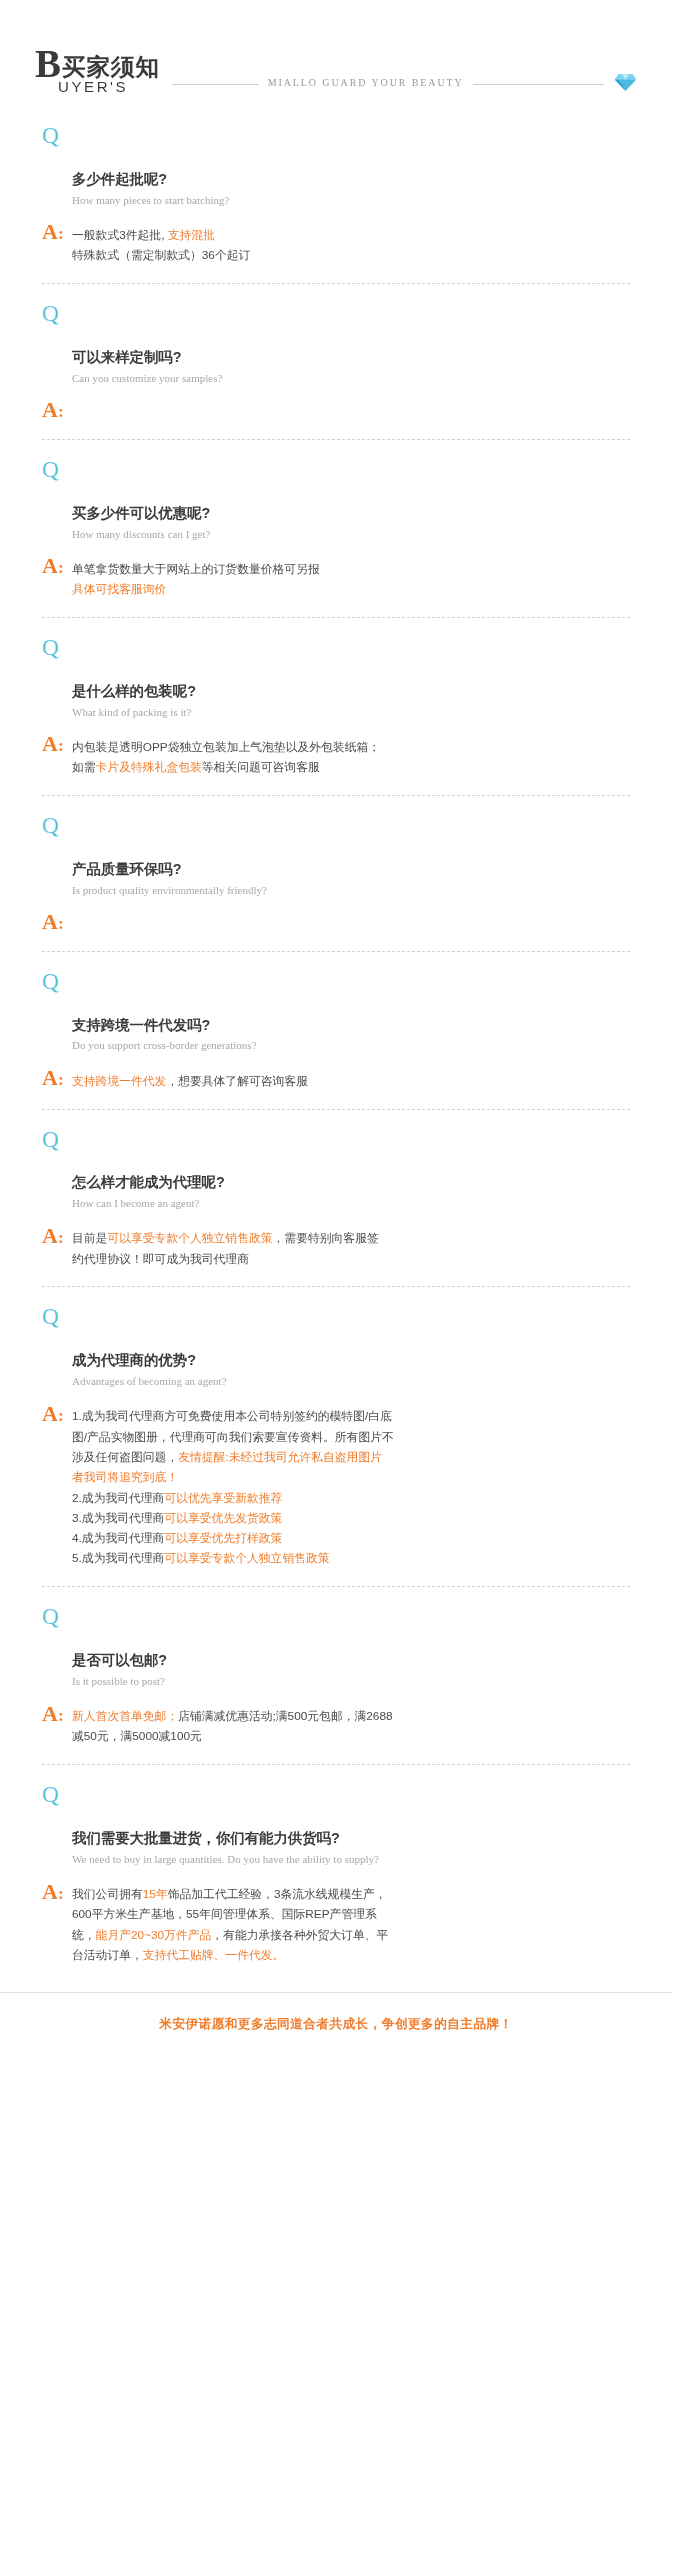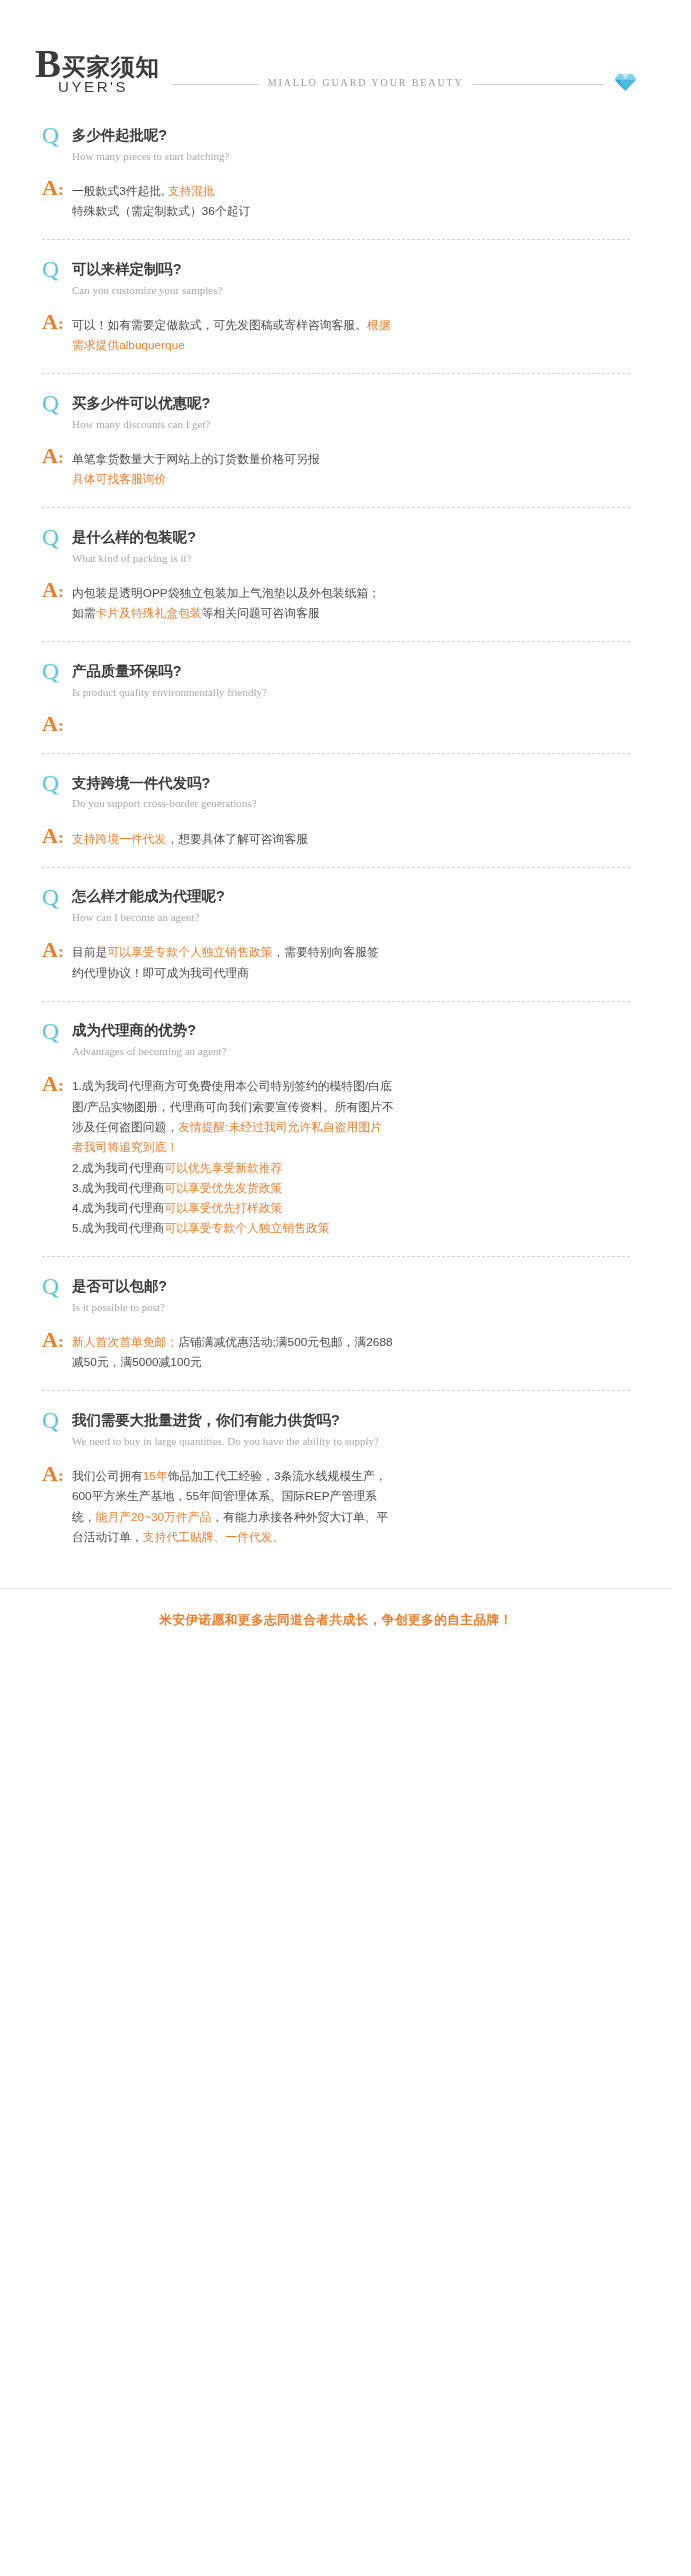--- a/index.html
+++ b/index.html
@@ -101,21 +101,21 @@
     width: 30px;
     flex: 0 0 30px;
     font-family: "Liberation Serif", serif;
     font-size: 23.6px;
     line-height: 1;
     font-weight: normal;
   }
   .mark.q { color: #58c5dd; }
   .mark.a { color: #f07c2a; font-weight: bold; font-size: 22px; }
   .mark .colon { font-size: 17.5px; }
-  .q-body { padding-top: 1.8px; }
+  .q-body { padding-top: 1.8px; margin-top: 44px; }
   .q-cn {
     font-size: 14.4px;
     color: #3b3b3b;
     font-weight: bold;
     line-height: 1.35;
   }
   .q-en {
     font-size: 11px;
     color: #a8a8a8;
     margin-top: 4.4px;
@@ -125,21 +125,21 @@
     padding-top: 3.5px;
     font-size: 11.8px;
     line-height: 1.72;
     color: #4a4a4a;
   }
   .hl { color: #f07c2a; text-align: right; }
   .a-body p { margin: 0; }
 
   
   .footer {
-    margin-top: 23px;
+    margin-top: 9px;
     border-top: 0.9px solid #e2e2e2;
     padding: 23px 42px 26px 42px;
     text-align: center;
   }
   .footer-text {
     font-size: 12.7px;
     font-weight: bold;
     color: #f07c2a;
     letter-spacing: 0.4px;
   }
@@ -187,24 +187,20 @@
       <div class="qa">
         <div class="row">
           <div class="mark q">Q</div>
           <div class="q-body">
             <div class="q-cn">可以来样定制吗?</div>
             <div class="q-en">Can you customize your samples?</div>
           </div>
         </div>
         <div class="row" style="margin-top: 15.8px;">
           <div class="mark a"><span>A</span><span class="colon">:</span></div>
-          <div class="a-body">
-            <p><span>可以！如有需要定做款式，可先发图稿或寄样咨询客服。</span><span class="hl">根据</span></p>
-            <p><span class="hl">需求提供albuquerque</span></p>
-          </div>
         </div>
       </div>
       <div class="qa">
         <div class="row">
           <div class="mark q">Q</div>
           <div class="q-body">
             <div class="q-cn">买多少件可以优惠呢?</div>
             <div class="q-en">How many discounts can I get?</div>
           </div>
         </div>

